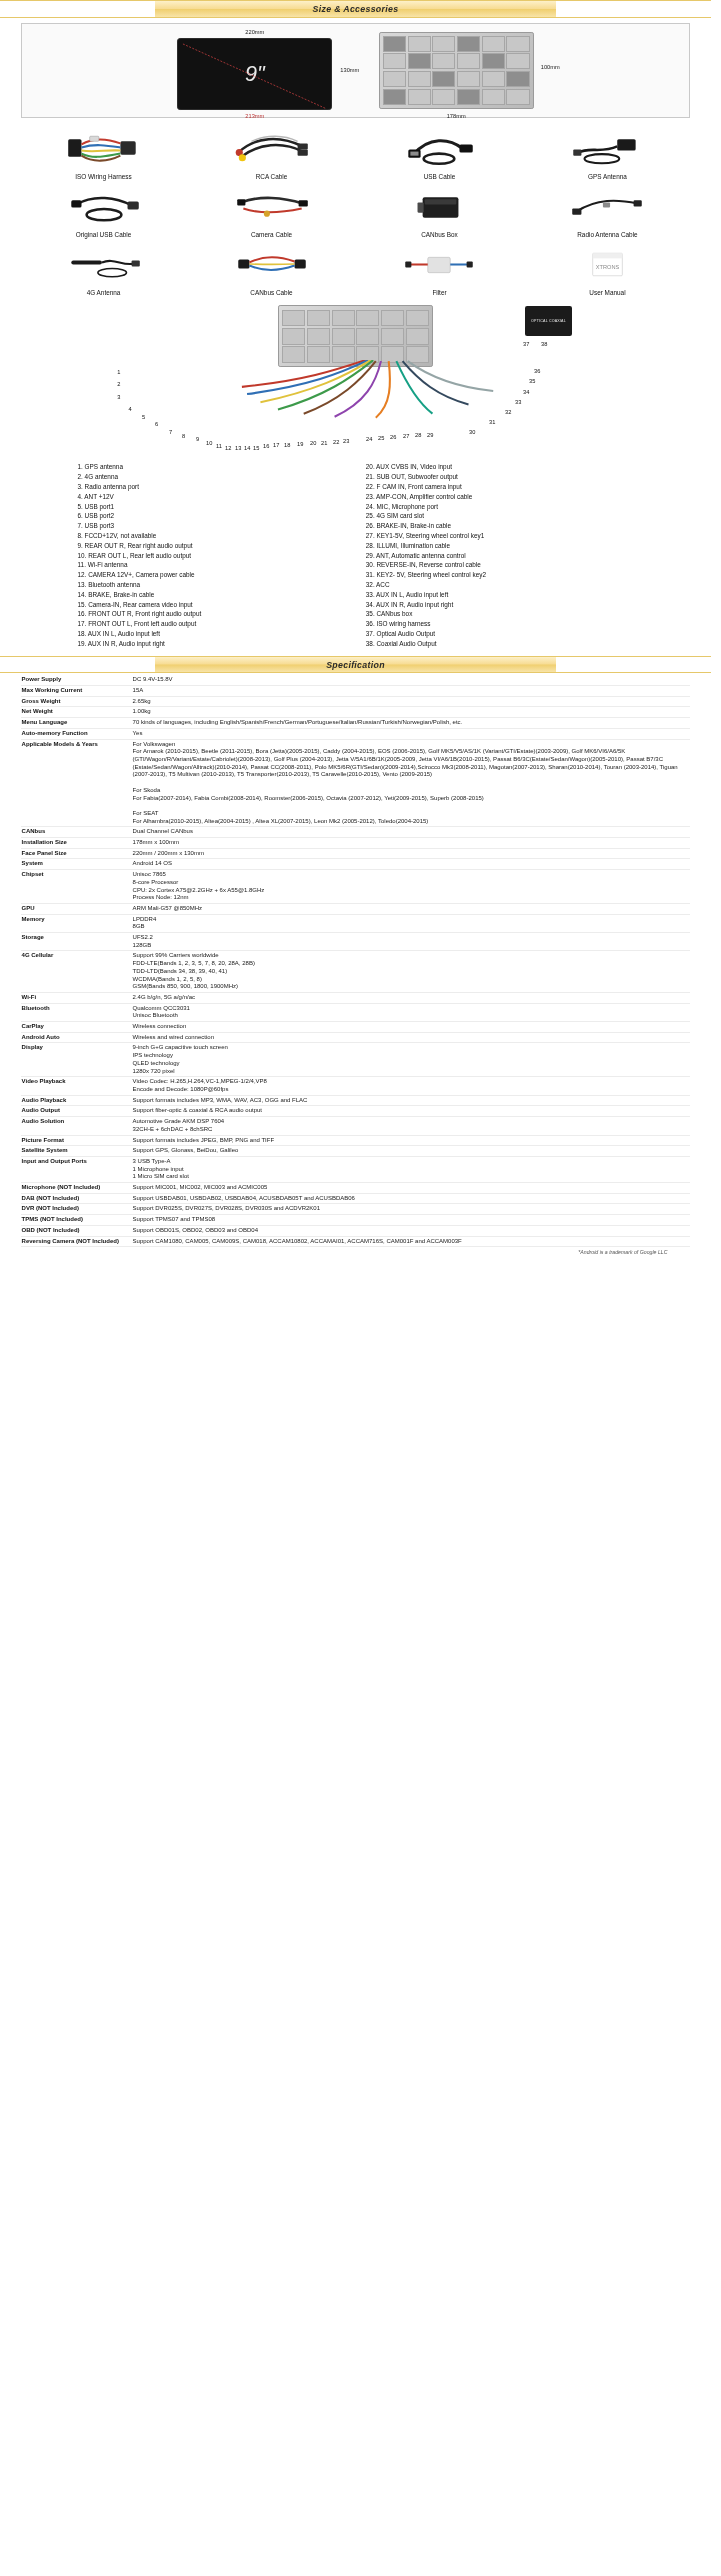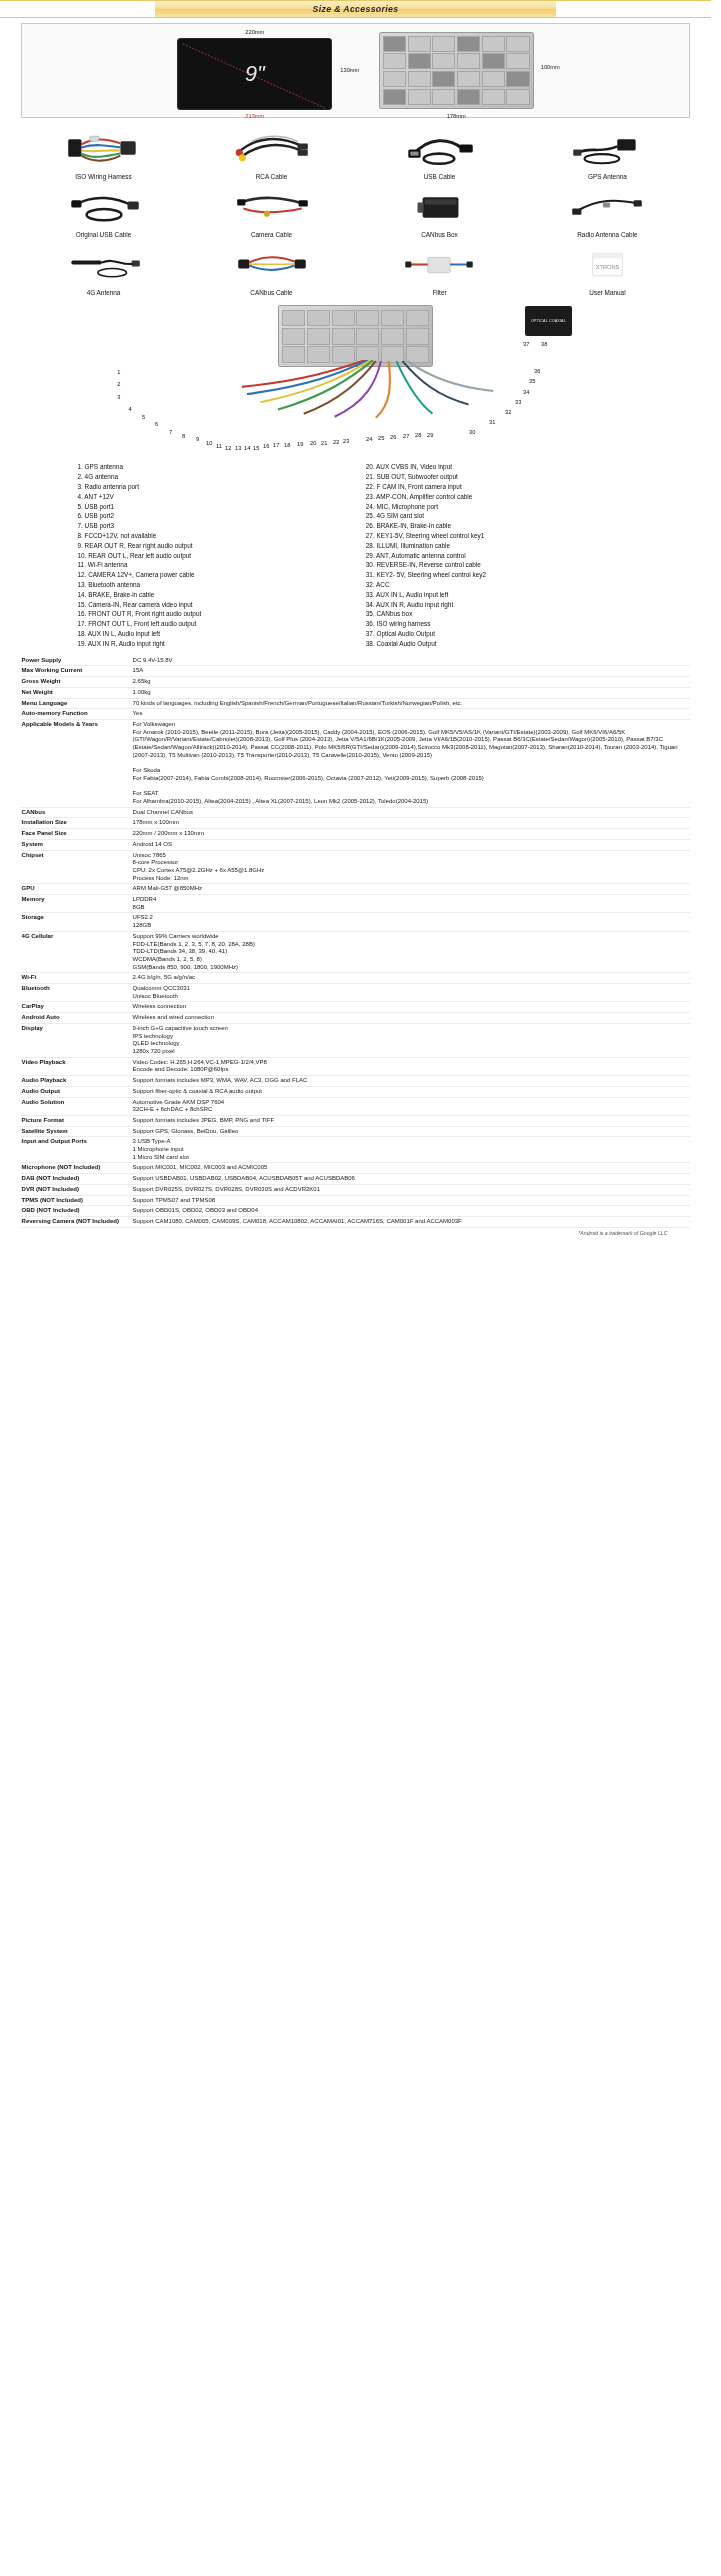--- a/index.html
+++ b/index.html
@@ -523,20 +523,24 @@
         <div>33. AUX IN L, Audio input left</div>
         <div>34. AUX IN R, Audio input right</div>
         <div>35. CANbus box</div>
         <div>36. ISO wiring harness</div>
         <div>37. Optical Audio Output</div>
         <div>38. Coaxial Audio Output</div>
       </div>
     </div>
   </div>
 
+  <div class="banner">
+    <div class="band"></div>
+    <span>Specification</span>
+  </div>
 
   <div class="spec-wrap">
     <table class="spec">
       <tbody>
           <tr class="rowline">
             <td class="k">Power Supply</td>
             <td style="white-space: pre-line;">DC 9.4V-15.8V</td>
           </tr>
           <tr class="rowline">
             <td class="k">Max Working Current</td>

